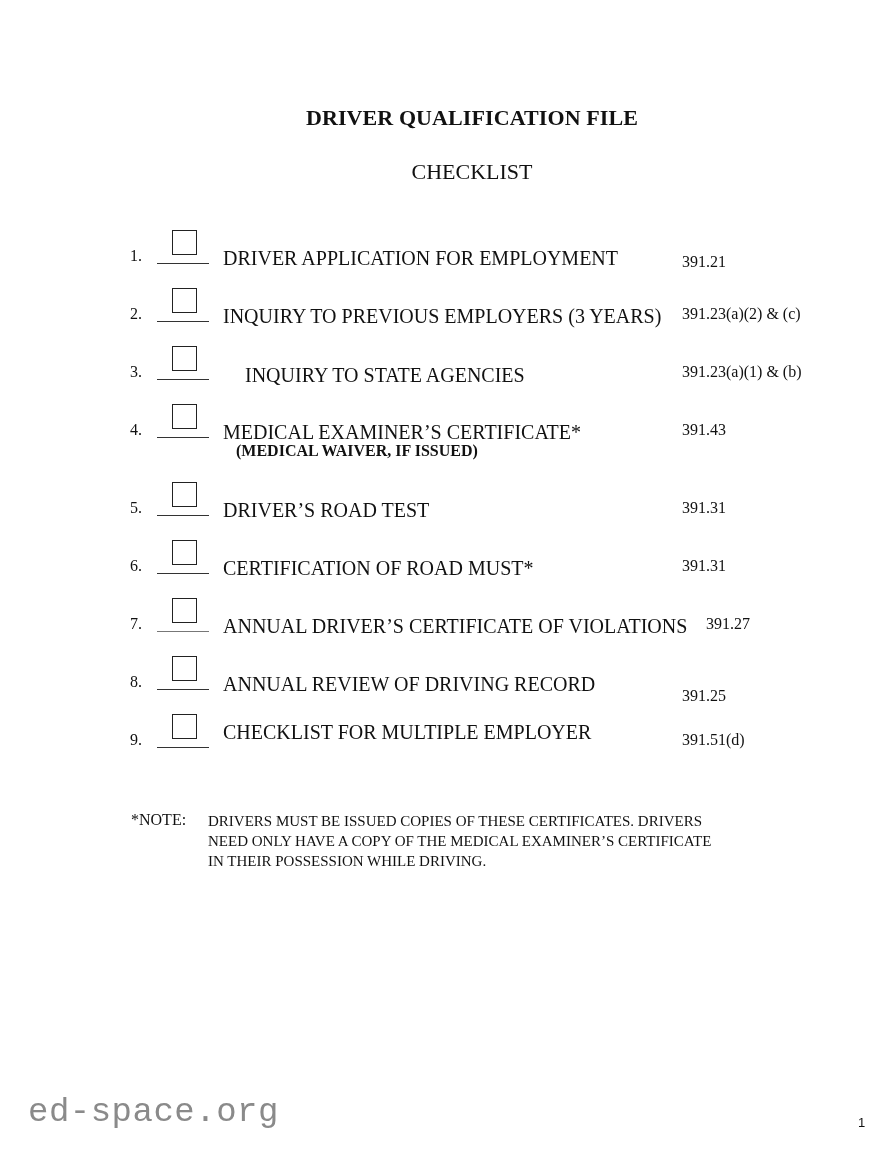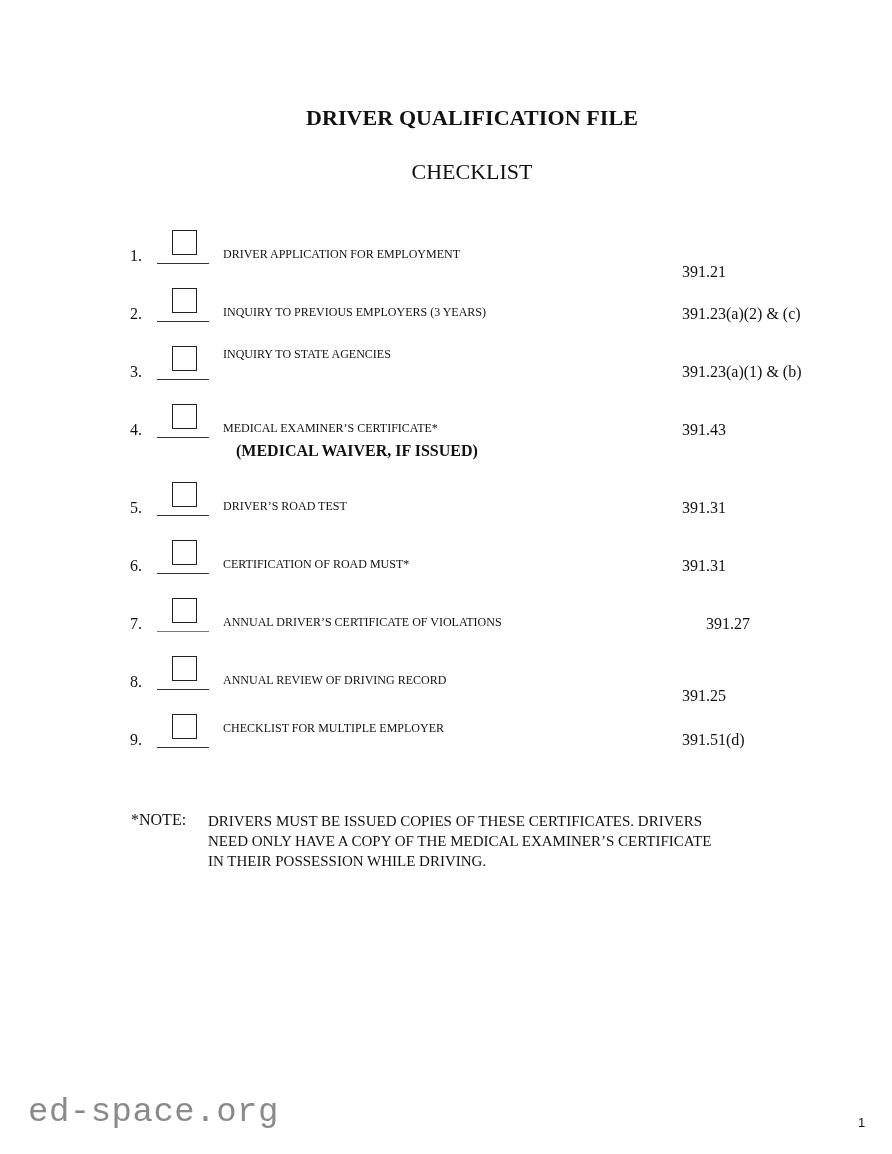--- a/index.html
+++ b/index.html
@@ -6,21 +6,21 @@
     body { width: 892px; height: 1154px; position: relative; overflow: hidden;
       font-family: "Liberation Serif", "DejaVu Serif", serif; color: #111; }
     .title { position: absolute; left: 0; width: 944px; top: 105px; text-align: center;
       font-weight: bold; font-size: 22px; letter-spacing: 0.1px; }
     .subtitle { position: absolute; left: 0; width: 944px; top: 159px; text-align: center;
       font-size: 22px; }
     .row { position: absolute; left: 0; width: 892px; height: 40px; }
     .num { position: absolute; left: 130px; font-size: 16px; }
     .blank { position: absolute; left: 157px; width: 52px; border-bottom: 1.5px solid #333; }
     .box { position: absolute; left: 172px; width: 23px; height: 23px; border: 1.6px solid #222; background: #fff; cursor: pointer; }
-    .label { position: absolute; left: 223px; font-size: 12px; white-space: nowrap; }
+    .label { position: absolute; left: 223px; font-size: 20px; white-space: nowrap; }
     .sub { position: absolute; left: 236px; font-size: 16px; white-space: nowrap; font-weight: bold; }
     .ref { position: absolute; left: 682px; font-size: 16px; white-space: nowrap; }
     .note-head { position: absolute; left: 131px; top: 811px; font-size: 16px; text-align: right; }
     .note-body { position: absolute; left: 208px; top: 811px; width: 620px; font-size: 15px; line-height: 20px; }
     .note-body div { white-space: nowrap; }
     .watermark { position: absolute; left: 28px; top: 1093px; font-family: "Liberation Mono", "DejaVu Sans Mono", monospace;
       font-size: 34px; color: #8a8a8a; letter-spacing: 0.5px; }
     .pagenum { position: absolute; left: 858px; top: 1115px; font-family: "Liberation Sans", "DejaVu Sans", sans-serif;
       font-size: 13px; color: #111; }
   </style>
@@ -29,34 +29,34 @@
 
 <div class="title">DRIVER QUALIFICATION FILE</div>
 <div class="subtitle">CHECKLIST</div>
 
 <div>
   <div class="row" style="top:229px;">
     <span class="num" style="top:18px;">1.</span>
     <span class="box" style="top:1px;"></span>
     <span class="blank" style="top:34px;"></span>
     <span class="label" style="top:18px;">DRIVER APPLICATION FOR EMPLOYMENT</span>
-    <span class="ref" style="top:34px;text-align:right;">391.21</span>
+    <span class="ref" style="top:24px;text-align:right;">391.21</span>
   </div>
   <div class="row" style="top:287px;">
     <span class="num" style="top:18px;">2.</span>
     <span class="box" style="top:1px;"></span>
     <span class="blank" style="top:34px;"></span>
     <span class="label" style="top:18px;">INQUIRY TO PREVIOUS EMPLOYERS (3 YEARS)</span>
     <span class="ref" style="top:18px;">391.23(a)(2) &amp; (c)</span>
   </div>
   <div class="row" style="top:345px;">
     <span class="num" style="top:18px;">3.</span>
     <span class="box" style="top:1px;"></span>
     <span class="blank" style="top:34px;"></span>
-    <span class="label" style="top:2px;">INQUIRY TO STATE AGENCIES</span>
+    <span class="label" style="top:19px;margin-left:22px;">INQUIRY TO STATE AGENCIES</span>
     <span class="ref" style="top:18px;">391.23(a)(1) &amp; (b)</span>
   </div>
   <div class="row" style="top:403px;height:60px;">
     <span class="num" style="top:18px;">4.</span>
     <span class="box" style="top:1px;"></span>
     <span class="blank" style="top:34px;"></span>
     <span class="label" style="top:18px;">MEDICAL EXAMINER’S CERTIFICATE*</span>
     <span class="sub" style="top:39px;">(MEDICAL WAIVER, IF ISSUED)</span>
     <span class="ref" style="top:18px;">391.43</span>
   </div>

